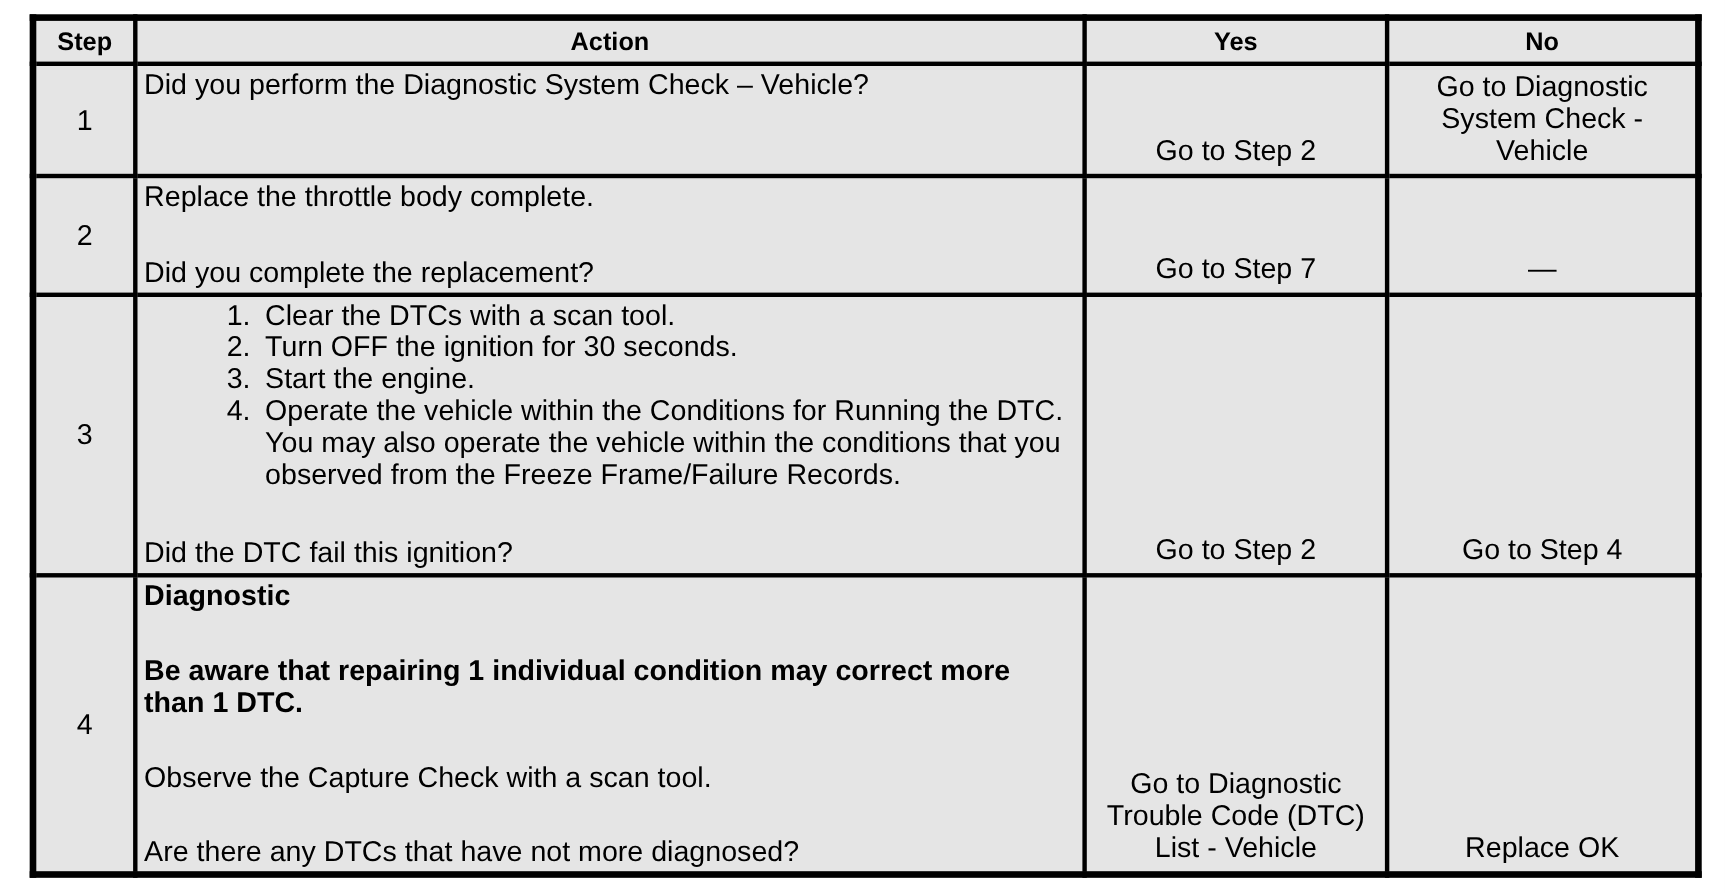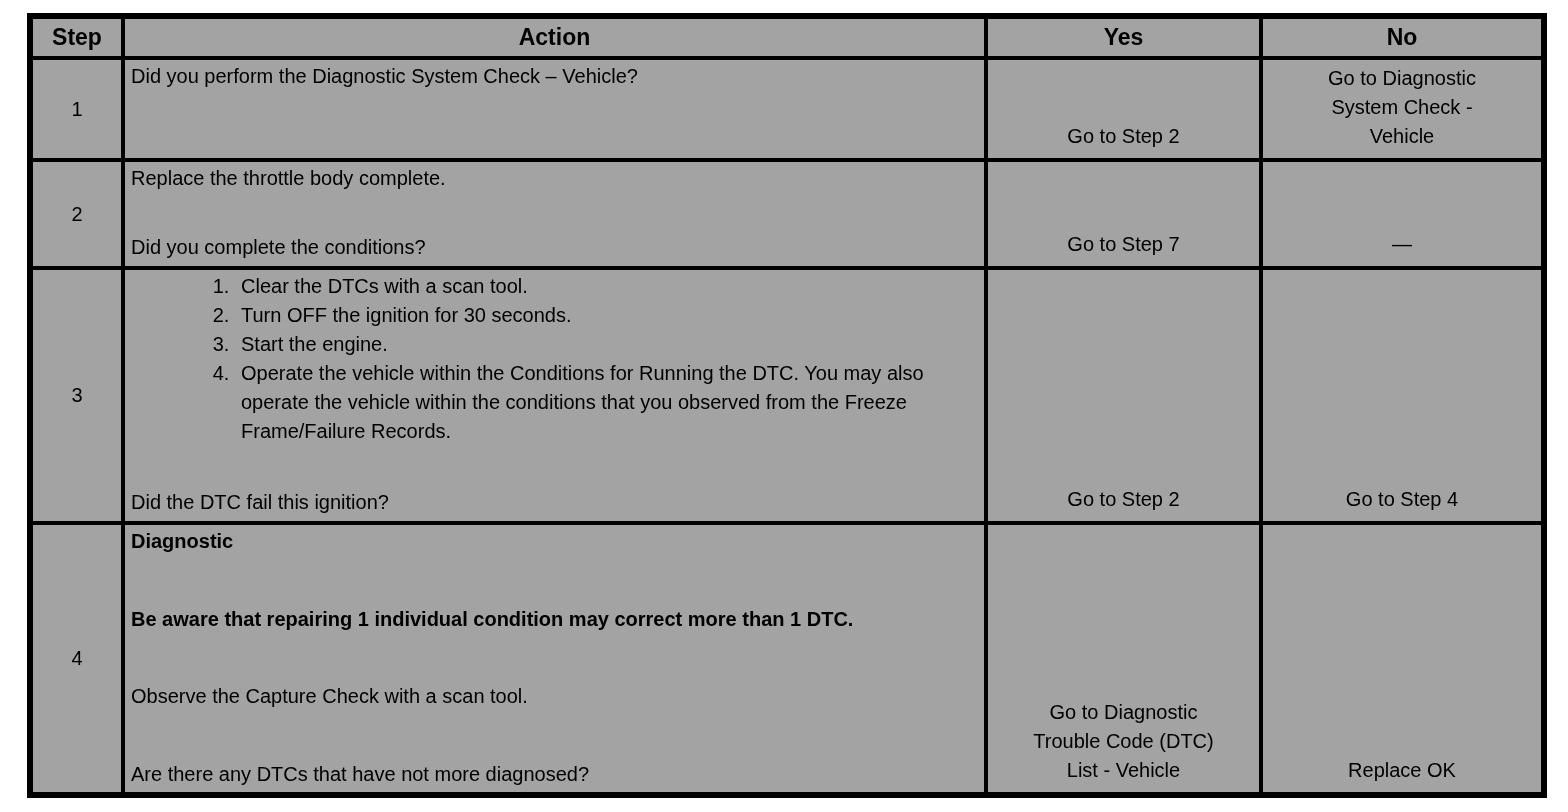--- a/index.html
+++ b/index.html
@@ -18,37 +18,37 @@
   .table-wrap {
     position: absolute;
     left: 27px;
     top: 13px;
     width: 1514px;
   }
   table.diag {
     border-collapse: collapse;
     width: 100%;
     table-layout: fixed;
-    background: #a3a3a3;
+    background: #e5e5e5;
   }
   table.diag th, table.diag td {
     border: 4px solid #000000;
   }
   table.diag {
     border: 6px solid #000000;
   }
   th {
     font-size: 23px;
     font-weight: bold;
     text-align: center;
     vertical-align: middle;
     padding: 2px 4px;
   }
   td {
-    font-size: 20px;
+    font-size: 26px;
     line-height: 29px;
     vertical-align: top;
     overflow: hidden;
   }
   tr.r-head { height: 42px; }
   tr.r-1 { height: 100px; }
   tr.r-2 { height: 108px; }
   tr.r-3 { height: 255px; }
   tr.r-4 { height: 272px; }
   td.step {
@@ -116,21 +116,21 @@
         <td class="goto">Go to Diagnostic
 System Check -
 Vehicle</td>
       </tr>
 
       <tr class="r-2">
         <td class="step">2</td>
         <td class="action">
           <div class="af af-2">
             <p>Replace the throttle body complete.</p>
-            <p>Did you complete the conditions?</p>
+            <p>Did you complete the replacement?</p>
           </div>
         </td>
         <td class="goto">Go to Step 7</td>
         <td class="goto">—</td>
       </tr>
 
       <tr class="r-3">
         <td class="step">3</td>
         <td class="action">
           <div class="af af-3">

